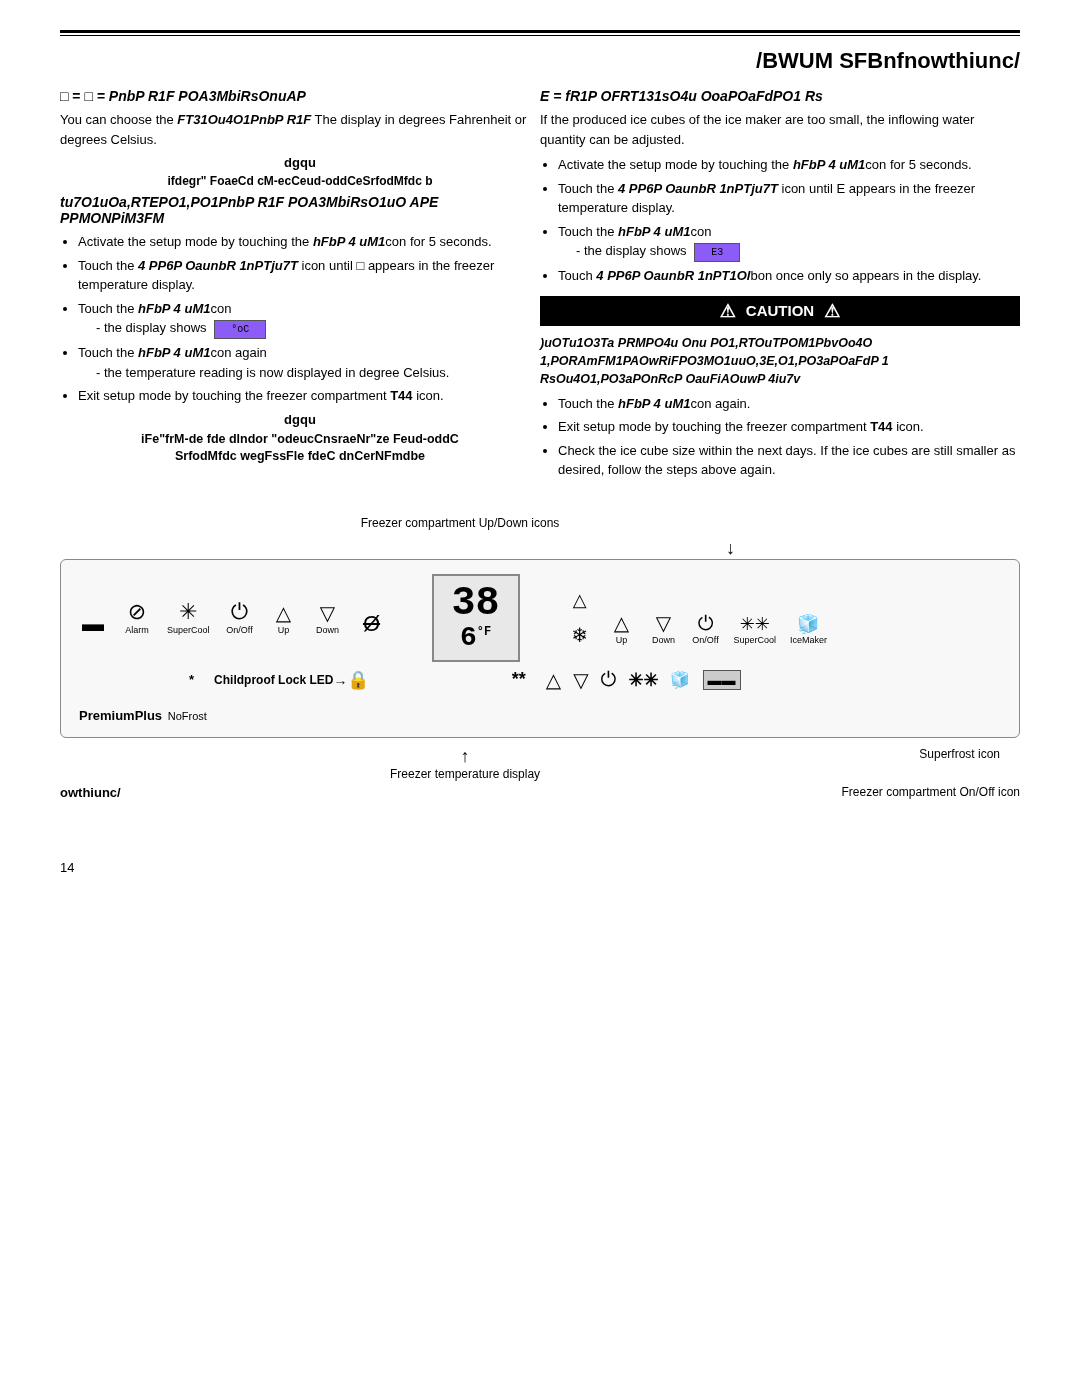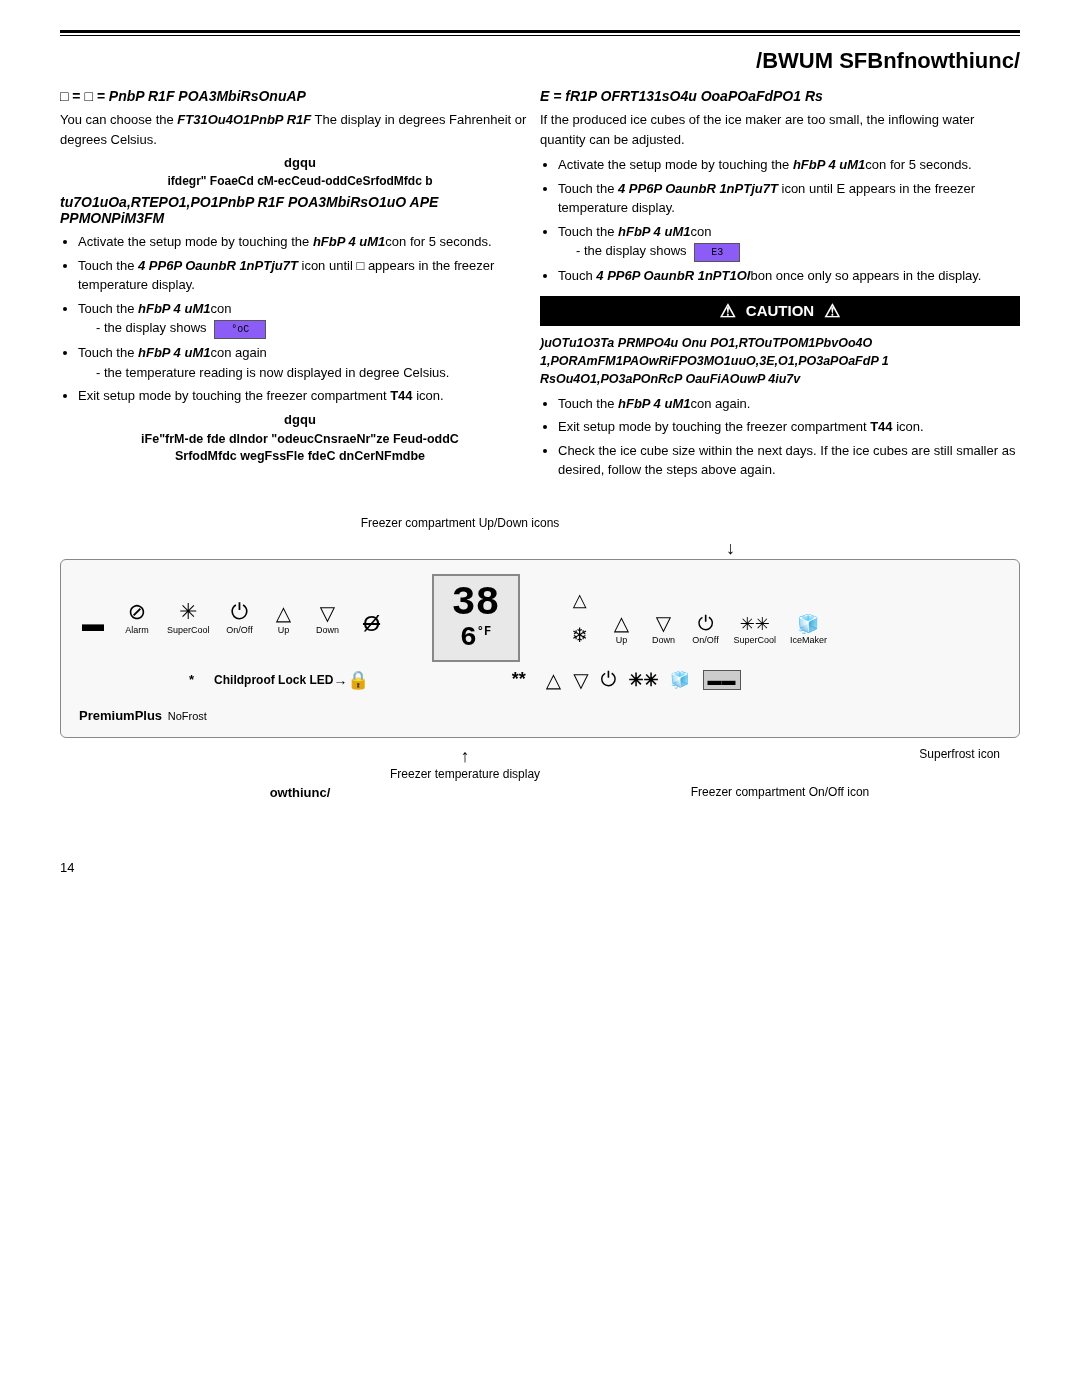--- a/index.html
+++ b/index.html
@@ -379,24 +379,24 @@
       <div style="font-size:12px; text-align:center; margin-left:330px;">
         <span style="font-size:18px;">↑</span><br>
         <span>Freezer temperature display</span>
       </div>
       <div style="text-align:center; margin-right:20px;">
         <span style="font-size:12px;">Superfrost icon</span>
       </div>
     </div>
 
     <div style="display:flex; justify-content:space-between; margin-top:4px;">
-      <div style="flex:1; text-align:center;">
+      <div style="flex:1; ">
         <b>owthiunc/</b>
       </div>
-      <div style="flex:1; font-size:12px; text-align:center;">
+      <div style="flex:1; font-size:12px; text-align:right;">
         <span>Freezer compartment On/Off icon</span>
       </div>
     </div>
 
   </div>
 </div>
 
 <div class="page-number">14</div>
 
 </body></html>

